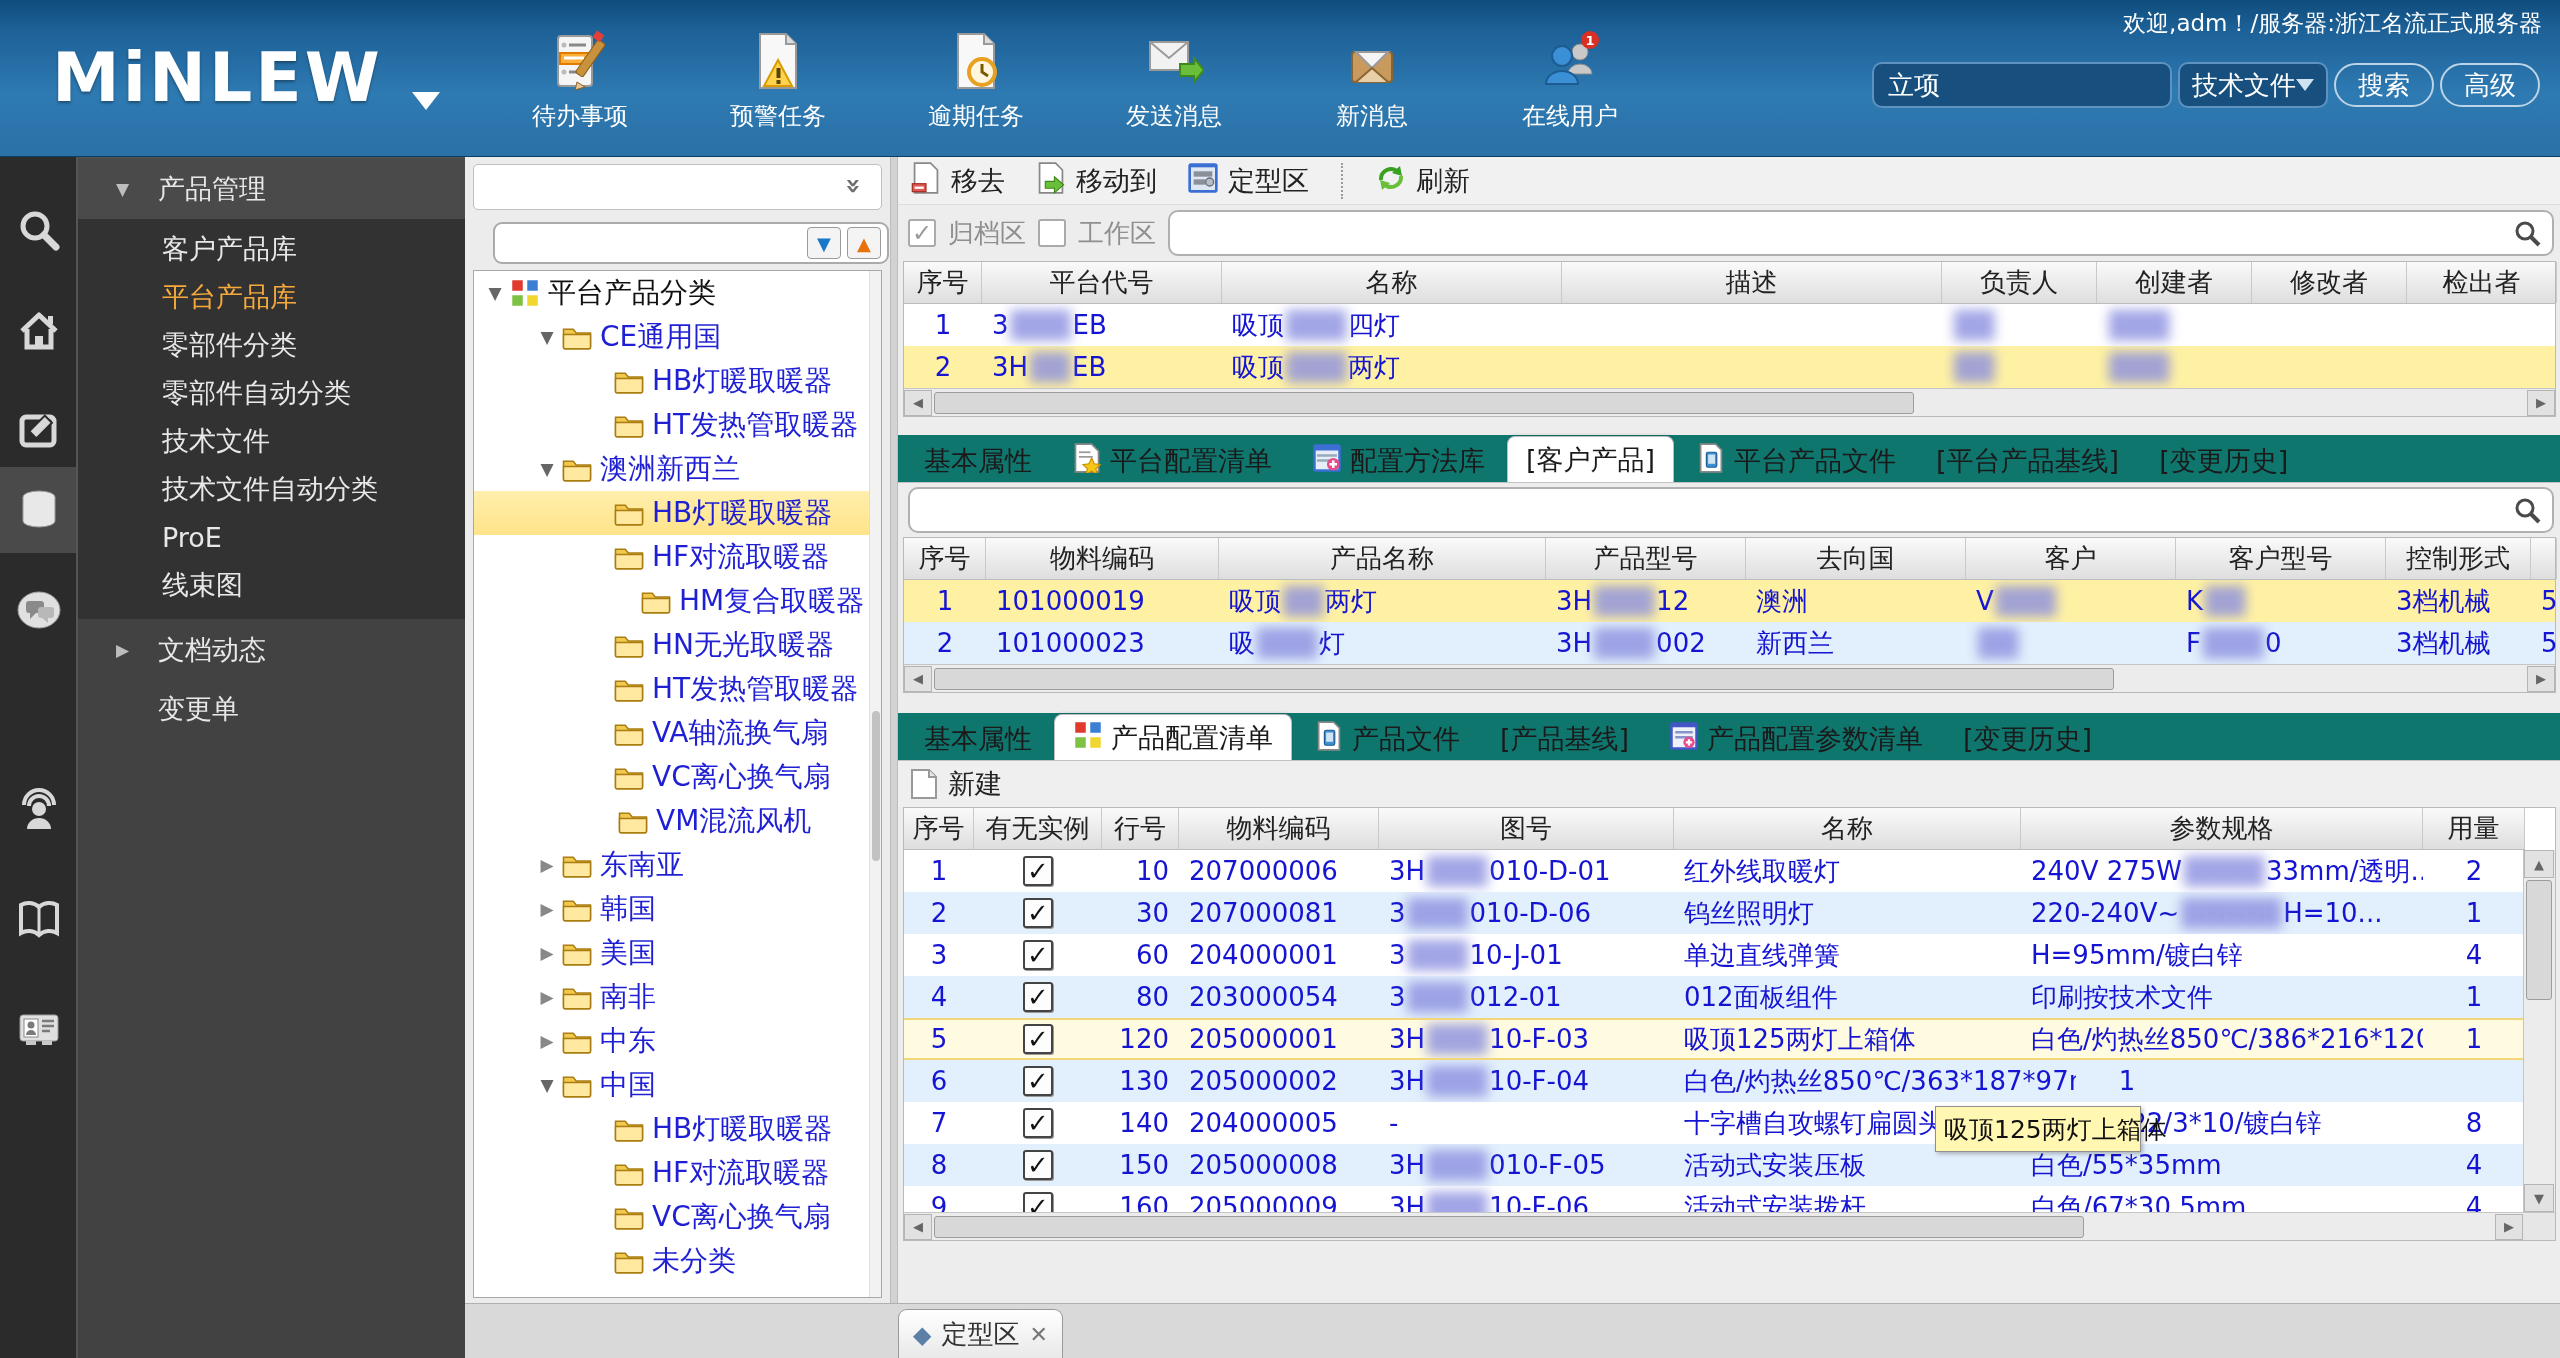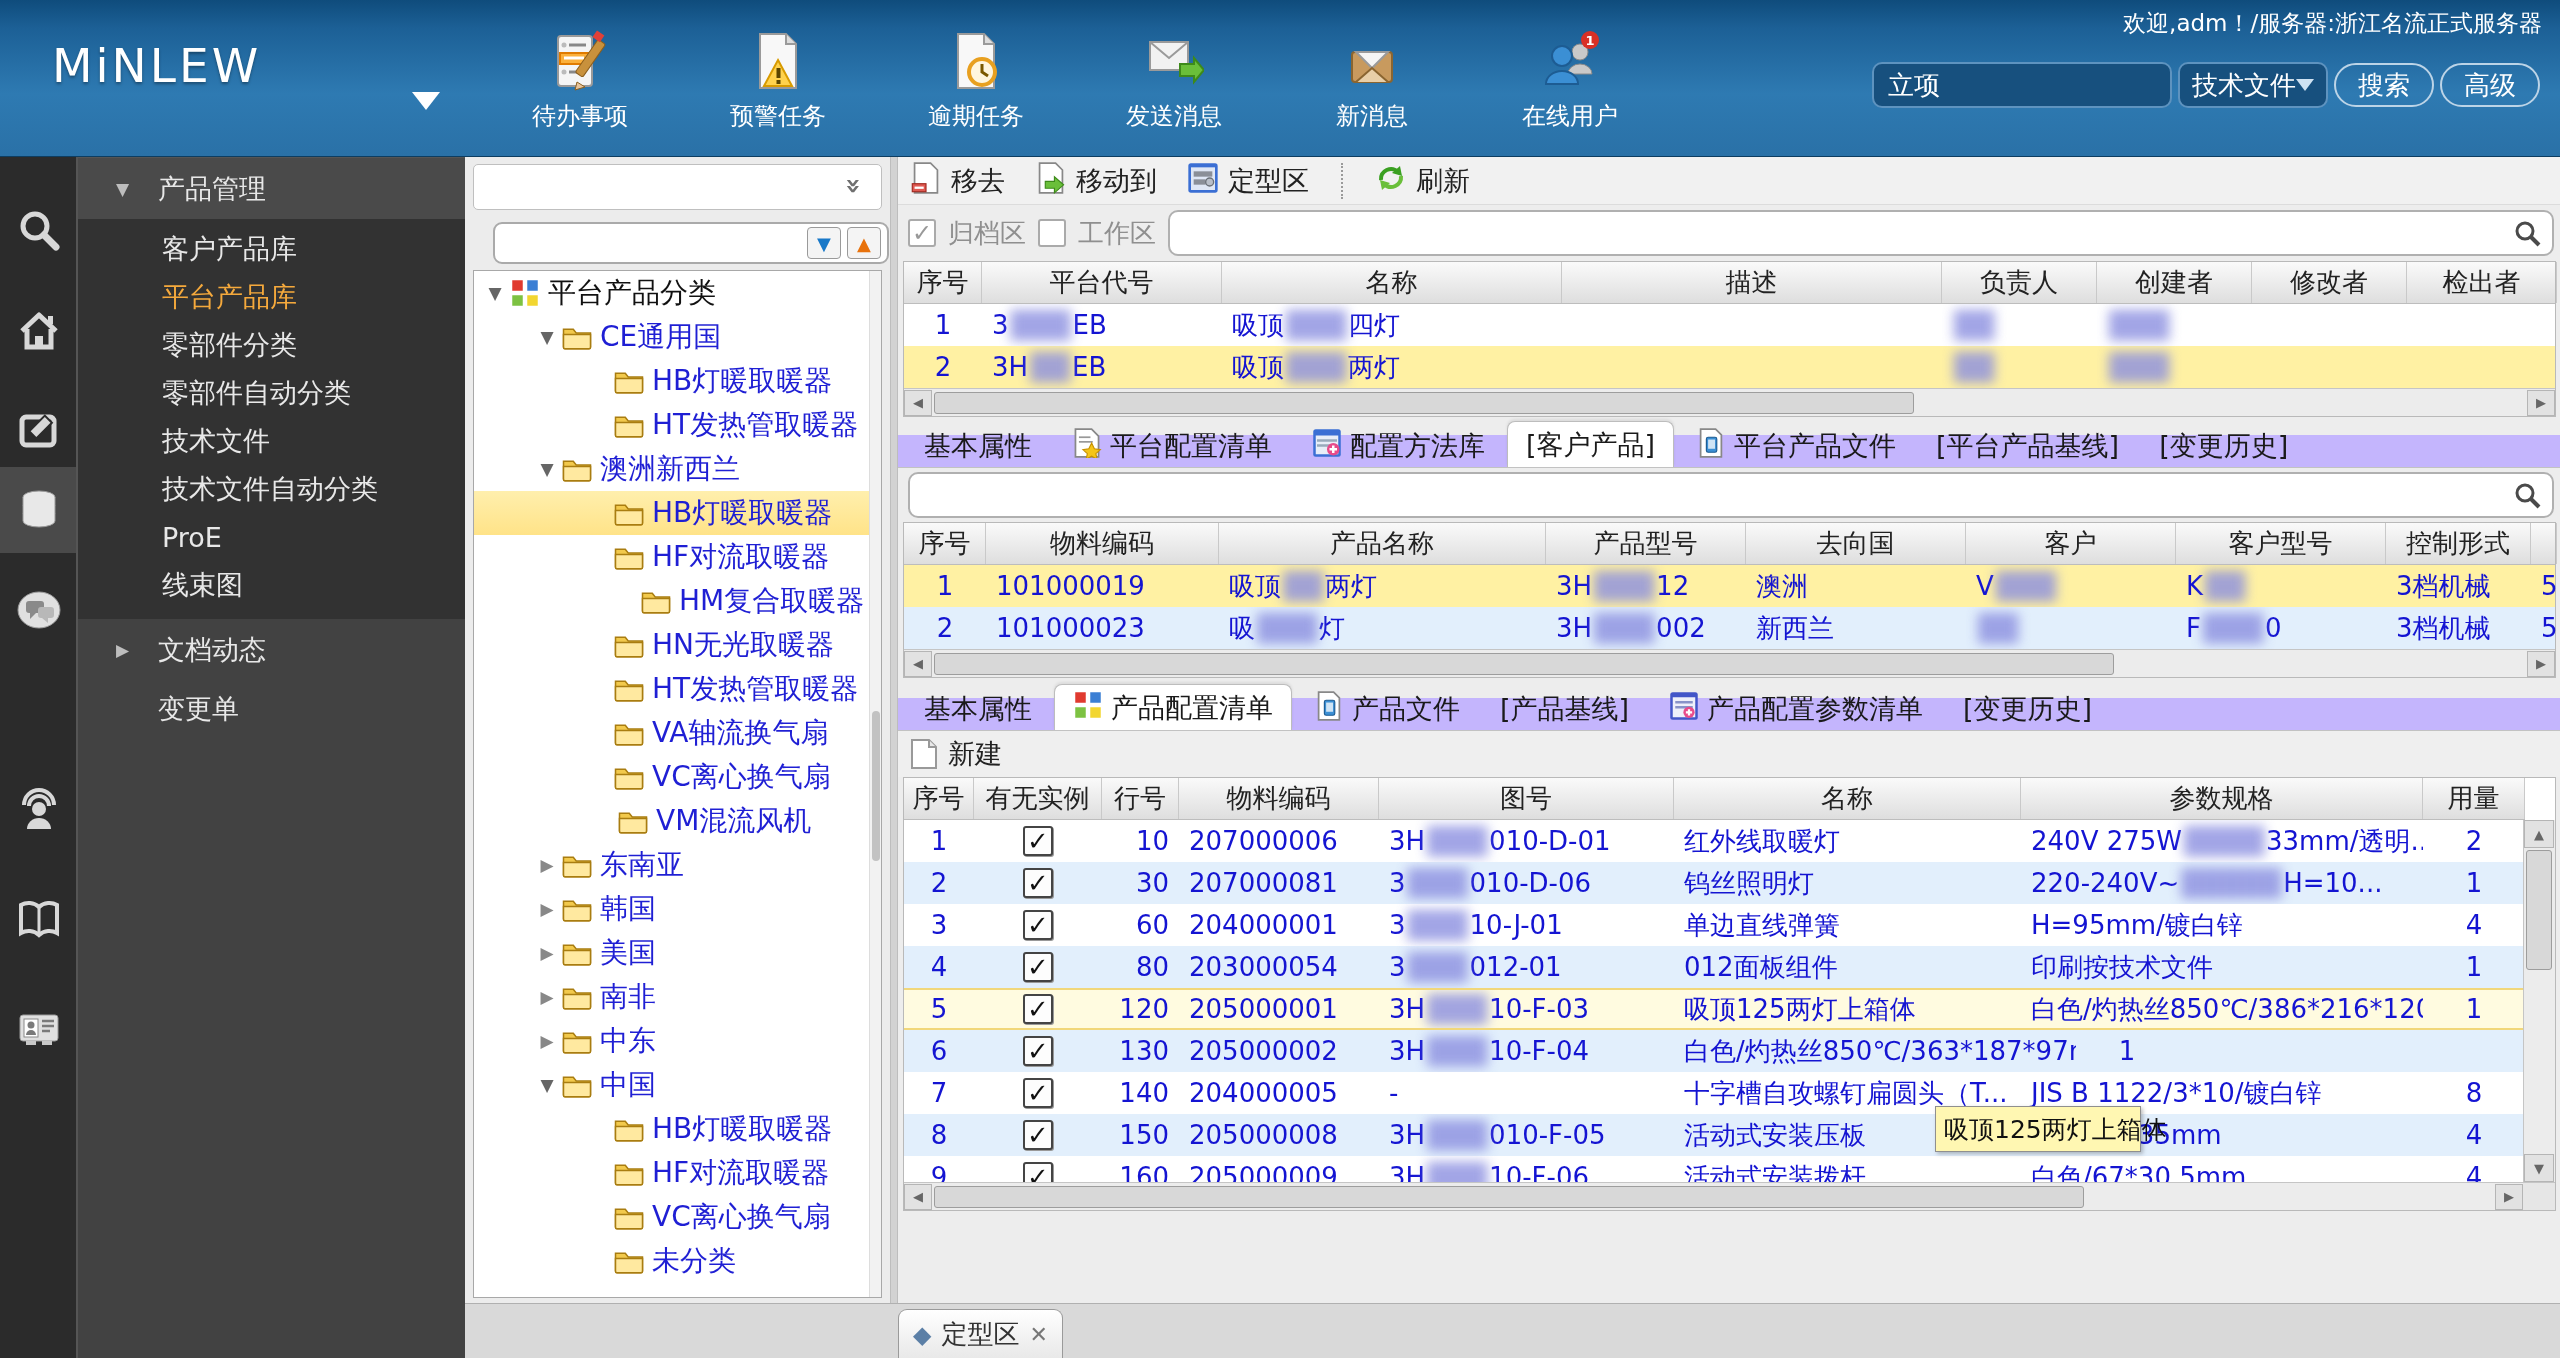--- a/index.html
+++ b/index.html
@@ -5,21 +5,21 @@
   * { margin:0; padding:0; box-sizing:border-box; }
   html,body { width:2560px; height:1358px; overflow:hidden; background:#EDEDED;
     font-family:"DejaVu Sans","Liberation Sans",sans-serif; }
   body { position:relative; }
 
   
   .topbar { position:absolute; left:0; top:0; width:2560px; height:157px;
     background:linear-gradient(180deg,#0f4c7c 0%,#1c6096 18%,#2e7ab2 60%,#2a71a7 100%);
     border-bottom:1px solid #0d3d61; }
   .welcome { position:absolute; top:8px; right:18px; color:#fff; font-size:23px; }
-  .logo { position:absolute; left:52px; top:38px; color:#fff; font-size:47px; font-weight:normal;
+  .logo { position:absolute; left:52px; top:38px; color:#fff; font-size:68px; font-weight:bold;
     letter-spacing:3px; text-shadow:0 2px 3px rgba(0,0,0,.35); }
   .logo-caret { position:absolute; left:412px; top:92px; width:0; height:0;
     border-left:14px solid transparent; border-right:14px solid transparent; border-top:18px solid #fff; }
   .tools { position:absolute; left:505px; top:30px; display:flex; gap:48px; }
   .tool { width:150px; display:flex; flex-direction:column; align-items:center; cursor:pointer; }
   .tool svg { width:60px; height:62px; }
   .tool .tlabel { color:#fff; font-size:24px; margin-top:4px; white-space:nowrap; }
   .tsearch { position:absolute; right:20px; top:62px; display:flex; align-items:center; gap:6px; }
   .tsearch .tinput { width:300px; height:46px; background:#17507e; border:2px solid #5e93bf;
     border-radius:10px; color:#fff; font-size:26px; padding:0 14px;
@@ -122,22 +122,22 @@
     box-shadow:1px 1px 0 #999; display:flex; align-items:center; justify-content:center;
     font-size:26px; font-weight:bold; color:#111; cursor:pointer; }
 
   .hscroll { height:28px; background:#ececec; border-top:1px solid #c5c5c5; display:flex;
     align-items:center; position:relative; }
   .sbtn { width:28px; height:26px; background:#e2e2e2; border:1px solid #b5b5b5; color:#666;
     font-size:13px; display:flex; align-items:center; justify-content:center; cursor:pointer; flex:none; }
   .hthumb { height:22px; background:#d8d8d8; border:1px solid #9d9d9d; border-radius:3px;
     margin:0 2px; cursor:grab; }
 
-  .tabstrip { height:33px; display:flex; align-items:flex-end; gap:4px; padding-left:8px;
-    background:#c4b5fd; border-bottom:1px solid #c2c2c2; margin-top:0; }
+  .tabstrip { height:48px; display:flex; align-items:flex-end; gap:4px; padding-left:8px;
+    background:#0f766e; border-bottom:1px solid #c2c2c2; margin-top:0; }
   .tab { height:42px; display:flex; align-items:center; gap:8px; padding:0 18px; font-size:27px;
     color:#1a1a1a; cursor:pointer; border-radius:8px 8px 0 0; white-space:nowrap; }
   .tab.active { background:#fff; border:1px solid #bdbdbd; border-bottom:none; height:46px;
     box-shadow:0 -2px 3px rgba(0,0,0,.08); }
   .tab svg { width:30px; height:30px; }
 
   .newrow { height:46px; display:flex; align-items:center; gap:10px; padding-left:12px; font-size:27px;
     color:#222; background:#efefef; }
   .newrow svg { width:28px; height:30px; }
 

